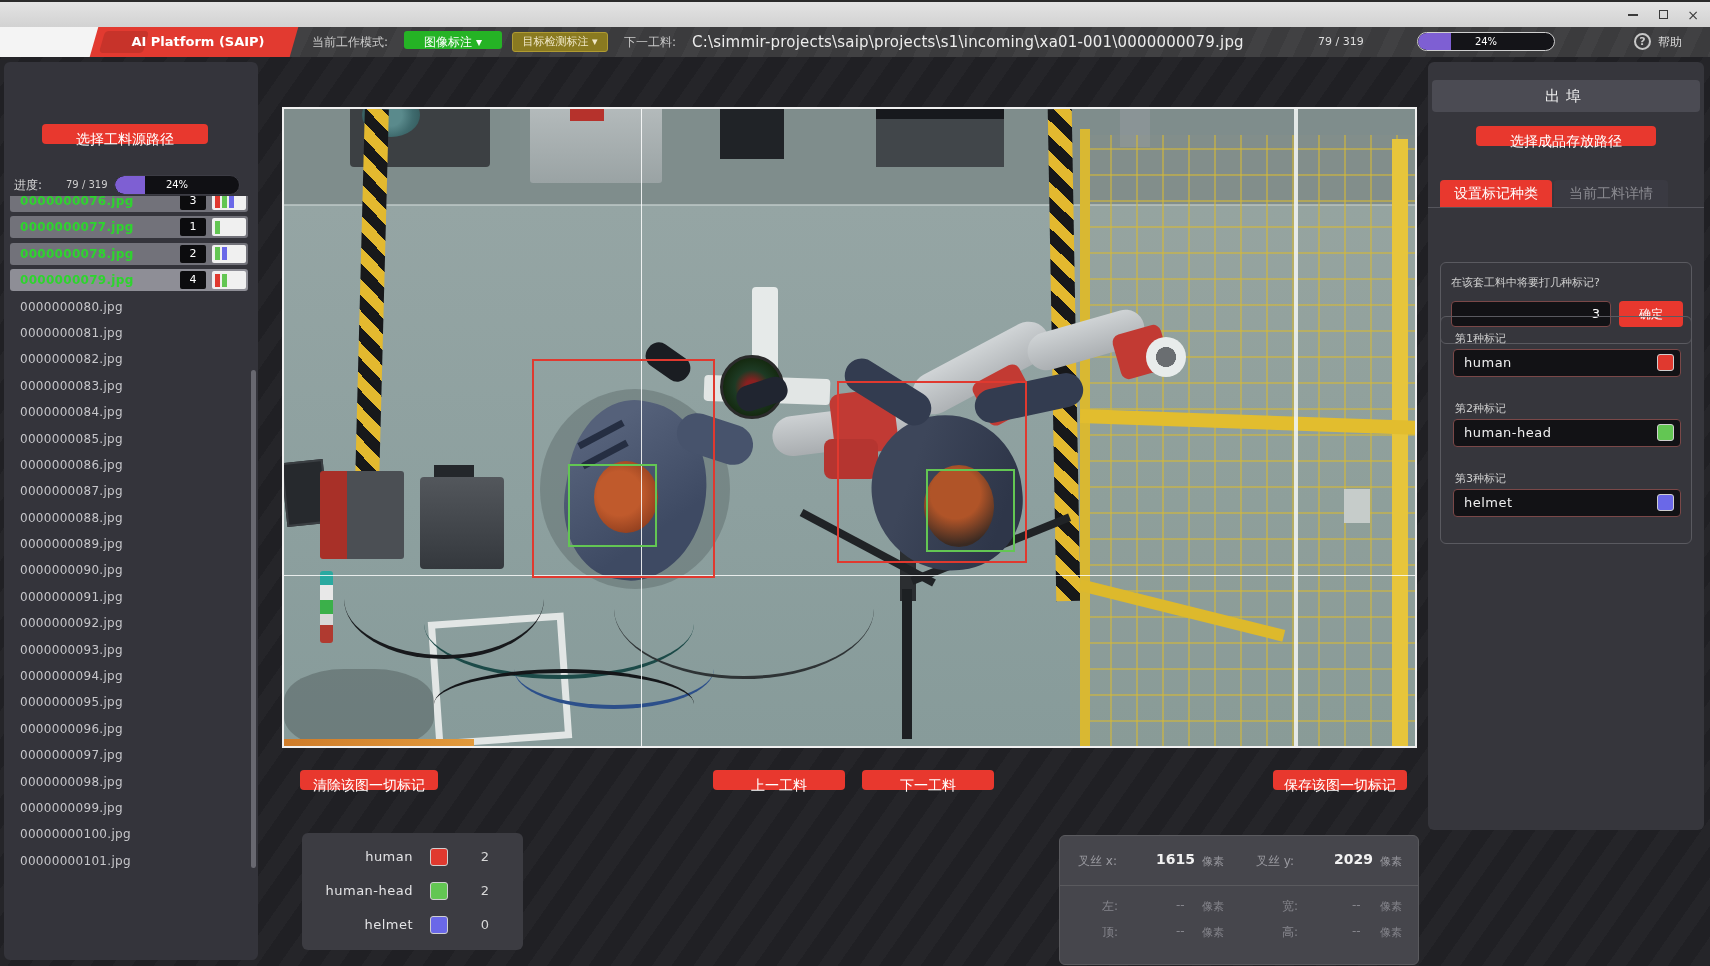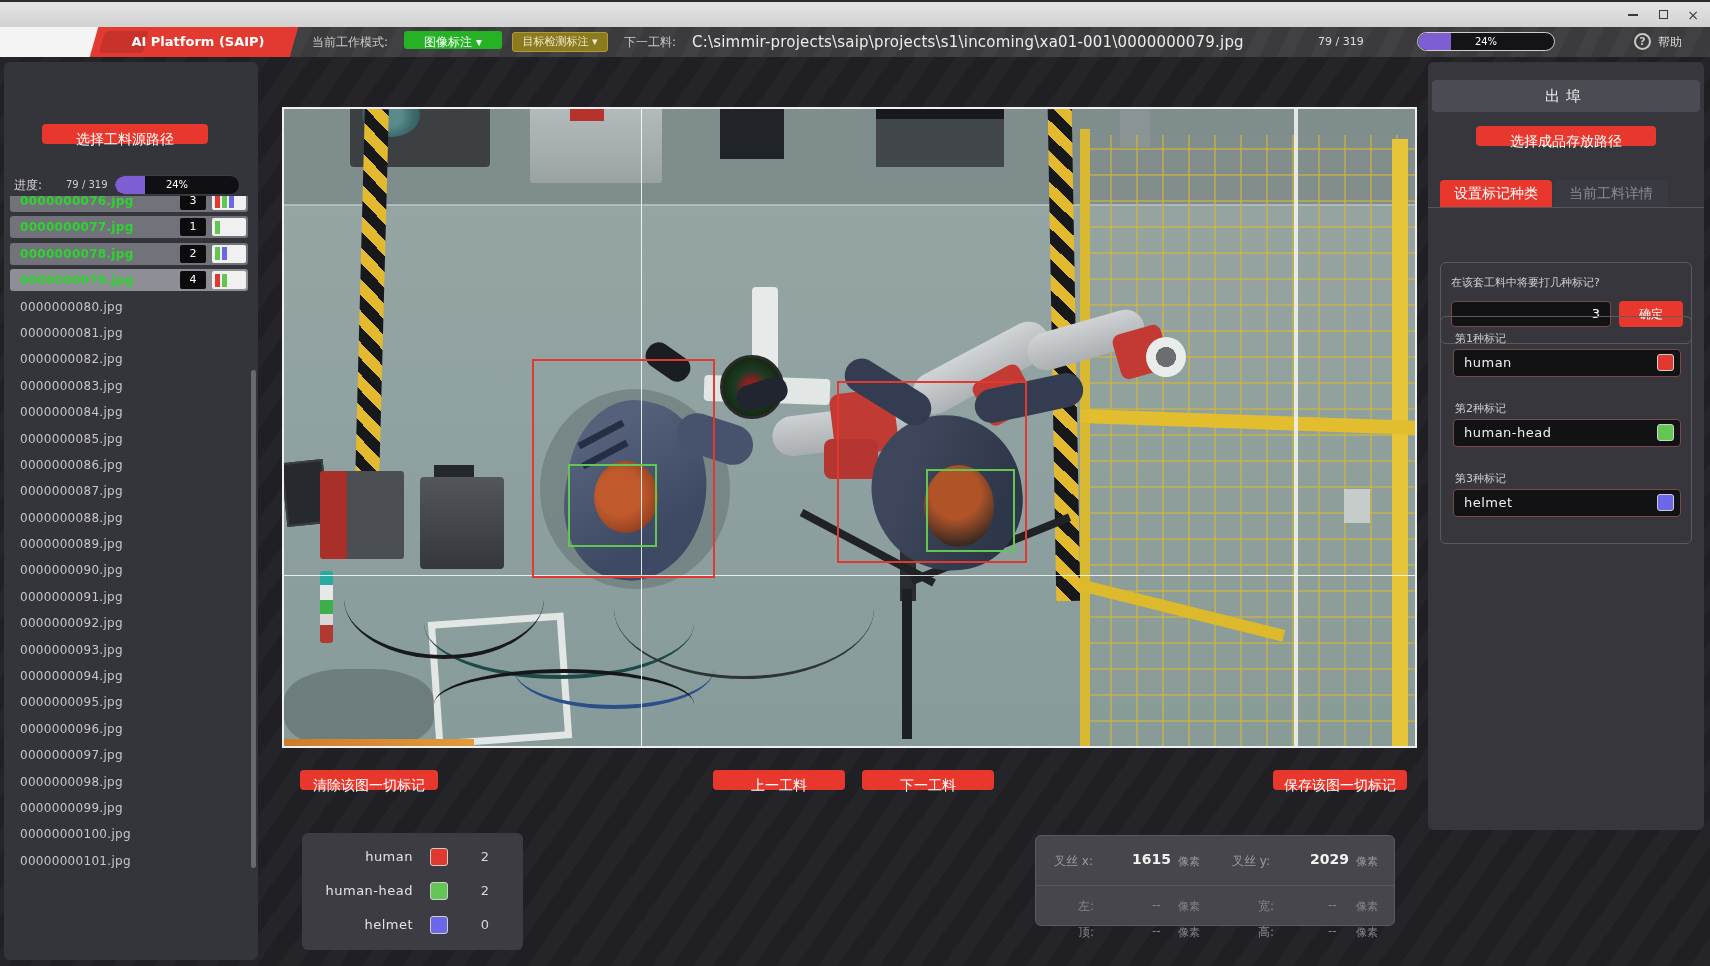--- a/index.html
+++ b/index.html
@@ -63,21 +63,21 @@
   .cross-h { left:0; right:0; height:1px; background:rgba(255,255,255,.8); z-index:5; }
   
   .tb { height:20px; line-height:31px; font-size:14px; }
   
   .legend { left:302px; top:833px; width:221px; height:117px; background:#3c3c42; }
   .lrow { position:absolute; left:0; width:100%; height:24px; }
   .llabel { position:absolute; right:110px; width:120px; text-align:right; color:#e4e4e6; font-size:13px; line-height:24px; letter-spacing:.5px; }
   .lswatch { position:absolute; left:128px; top:3px; width:18px; height:18px; border-radius:3px; border:1px solid #cfcfcf; }
   .lcount { position:absolute; left:168px; width:30px; text-align:center; color:#d8d8d8; font-size:13px; line-height:24px; }
   
-  .coords { left:1035px; top:835px; width:360px; height:91px; background:#46464c; border:1px solid #5a5a5e;padding-left:40px; }
+  .coords { left:1059px; top:835px; width:360px; height:130px; background:#46464c; border:1px solid #5a5a5e;padding-left:40px; }
   .coords .divider { position:absolute; left:0; right:0; top:49px; height:1px; background:#5a5a5e; }
   .clabel { position:absolute; color:#9a9aa0; font-size:12px; }
   .cvalue { position:absolute; color:#f2f2f2; font-size:14px; font-weight:bold; }
   .cunit { position:absolute; color:#9a9aa0; font-size:11px; }
   .cdim { color:#85858c; }
   
   .rightpanel { left:1428px; top:62px; width:276px; height:768px; background:#36363c; }
   .tab { position:absolute; top:118px; height:27px; line-height:27px; text-align:center; font-size:14px; border-radius:4px 4px 0 0; cursor:pointer; }
   .tab.active { background:#e8382e; color:#fff; }
   .tab.inactive { background:#3a3a42; color:#8a8a90; }

